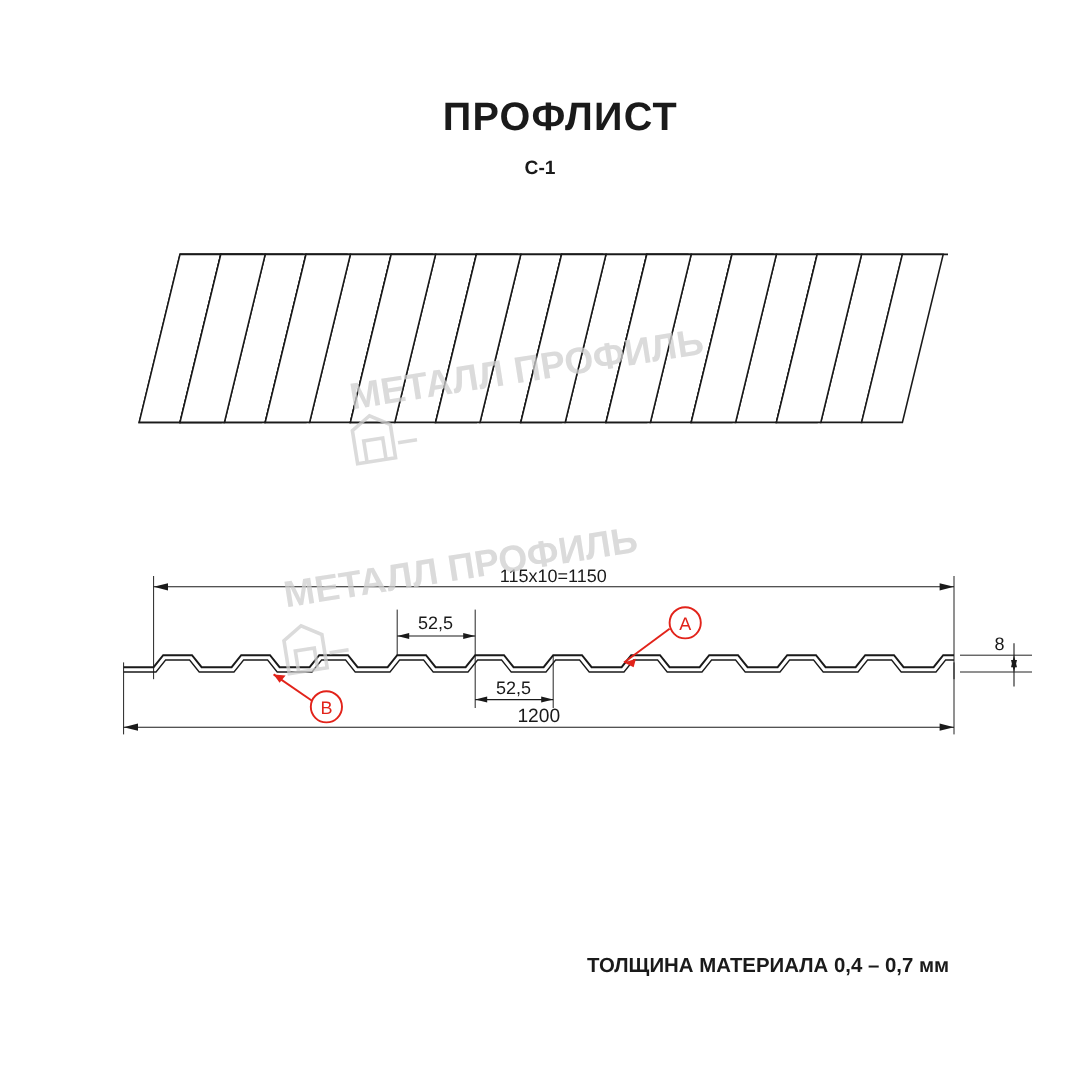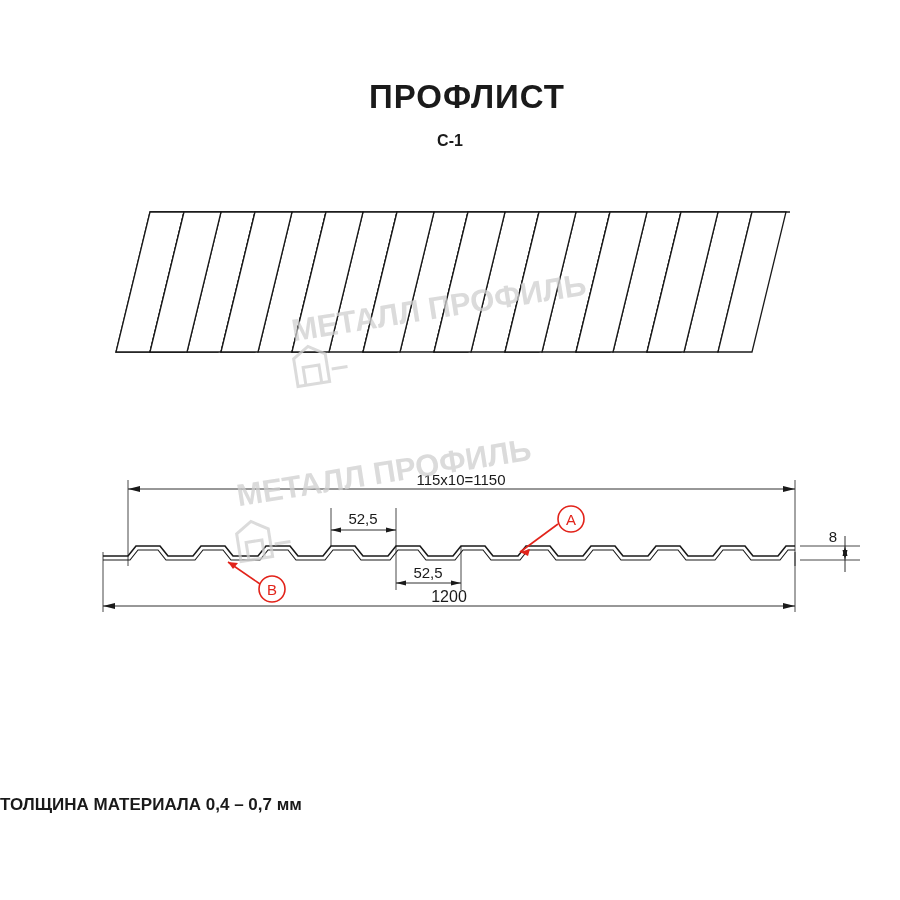--- a/index.html
+++ b/index.html
@@ -40,21 +40,21 @@
     text-align: center;
     font-size: 16px;
     font-weight: bold;
     color: #1a1a1a;
   }
   .footer-note {
     position: absolute;
     top: 795px;
     left: 0;
     width: 791px;
-    text-align: left;
+    text-align: right;
     font-size: 17px;
     font-weight: bold;
     color: #1a1a1a;
   }
   svg.layer {
     position: absolute;
     top: 0;
     left: 0;
     width: 900px;
     height: 900px;

